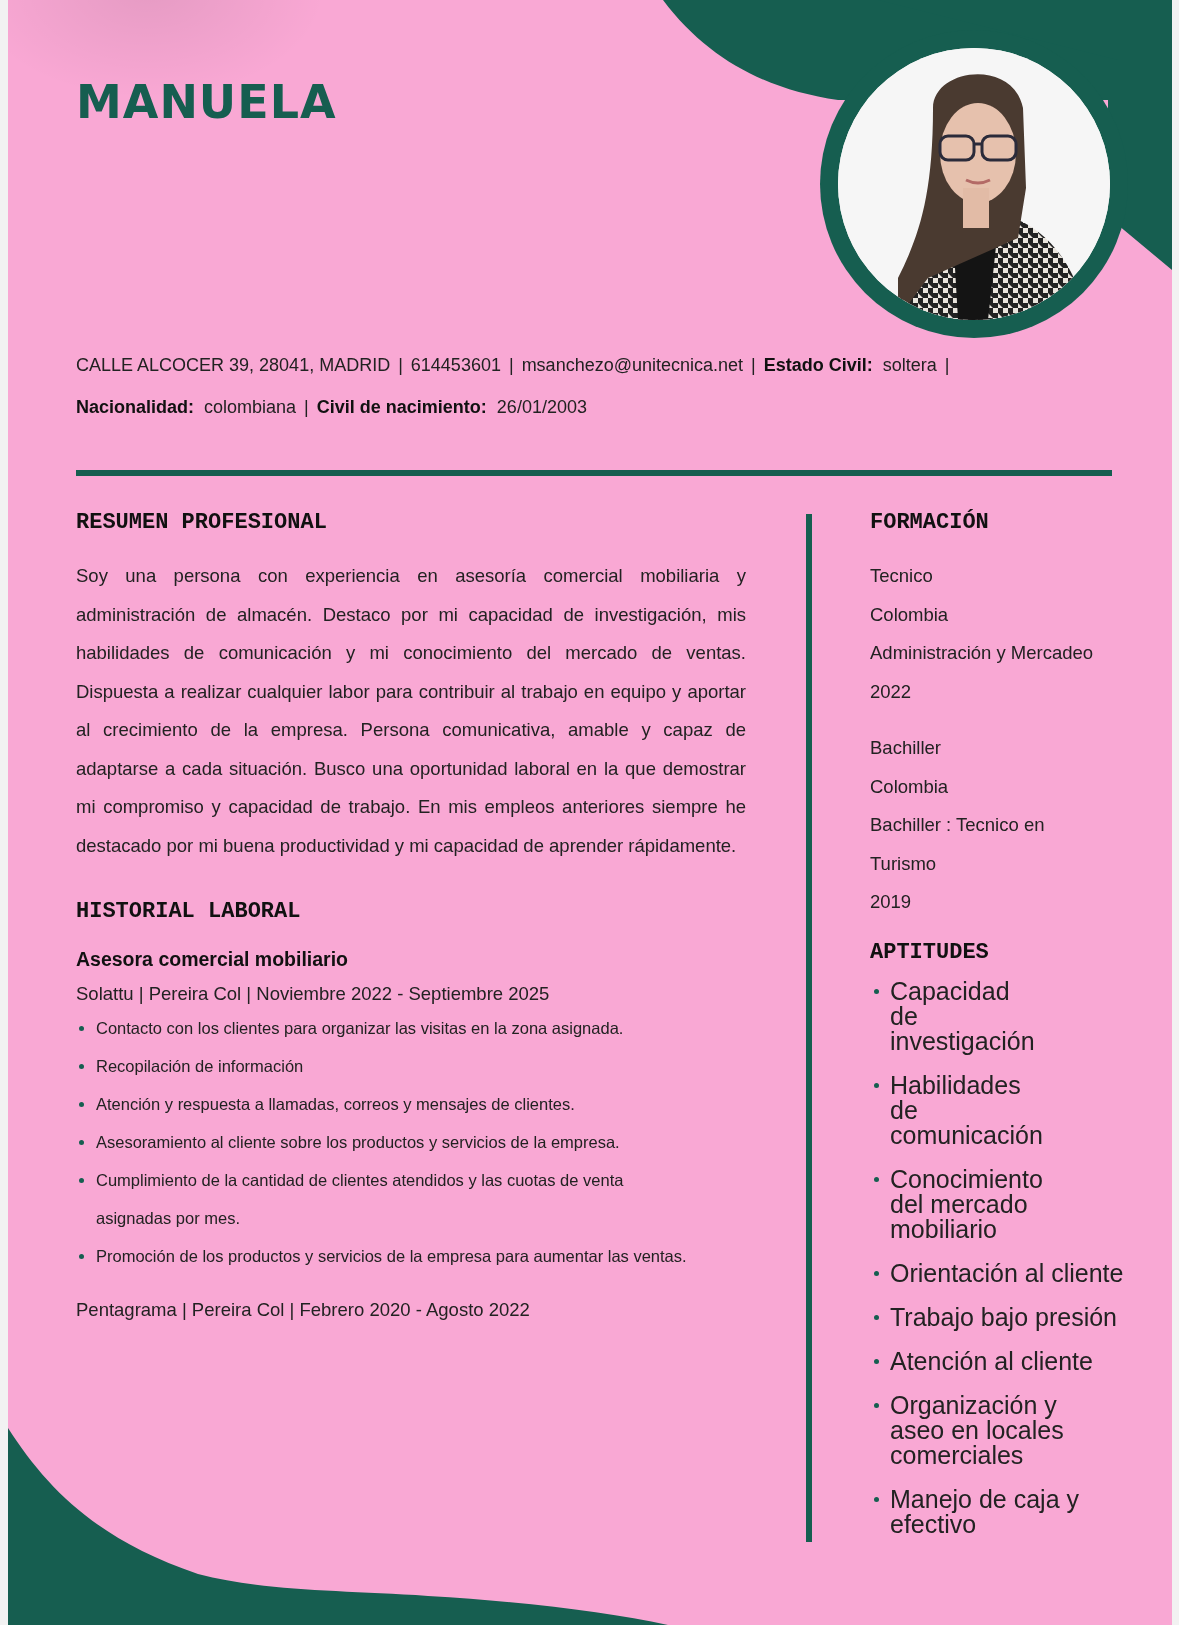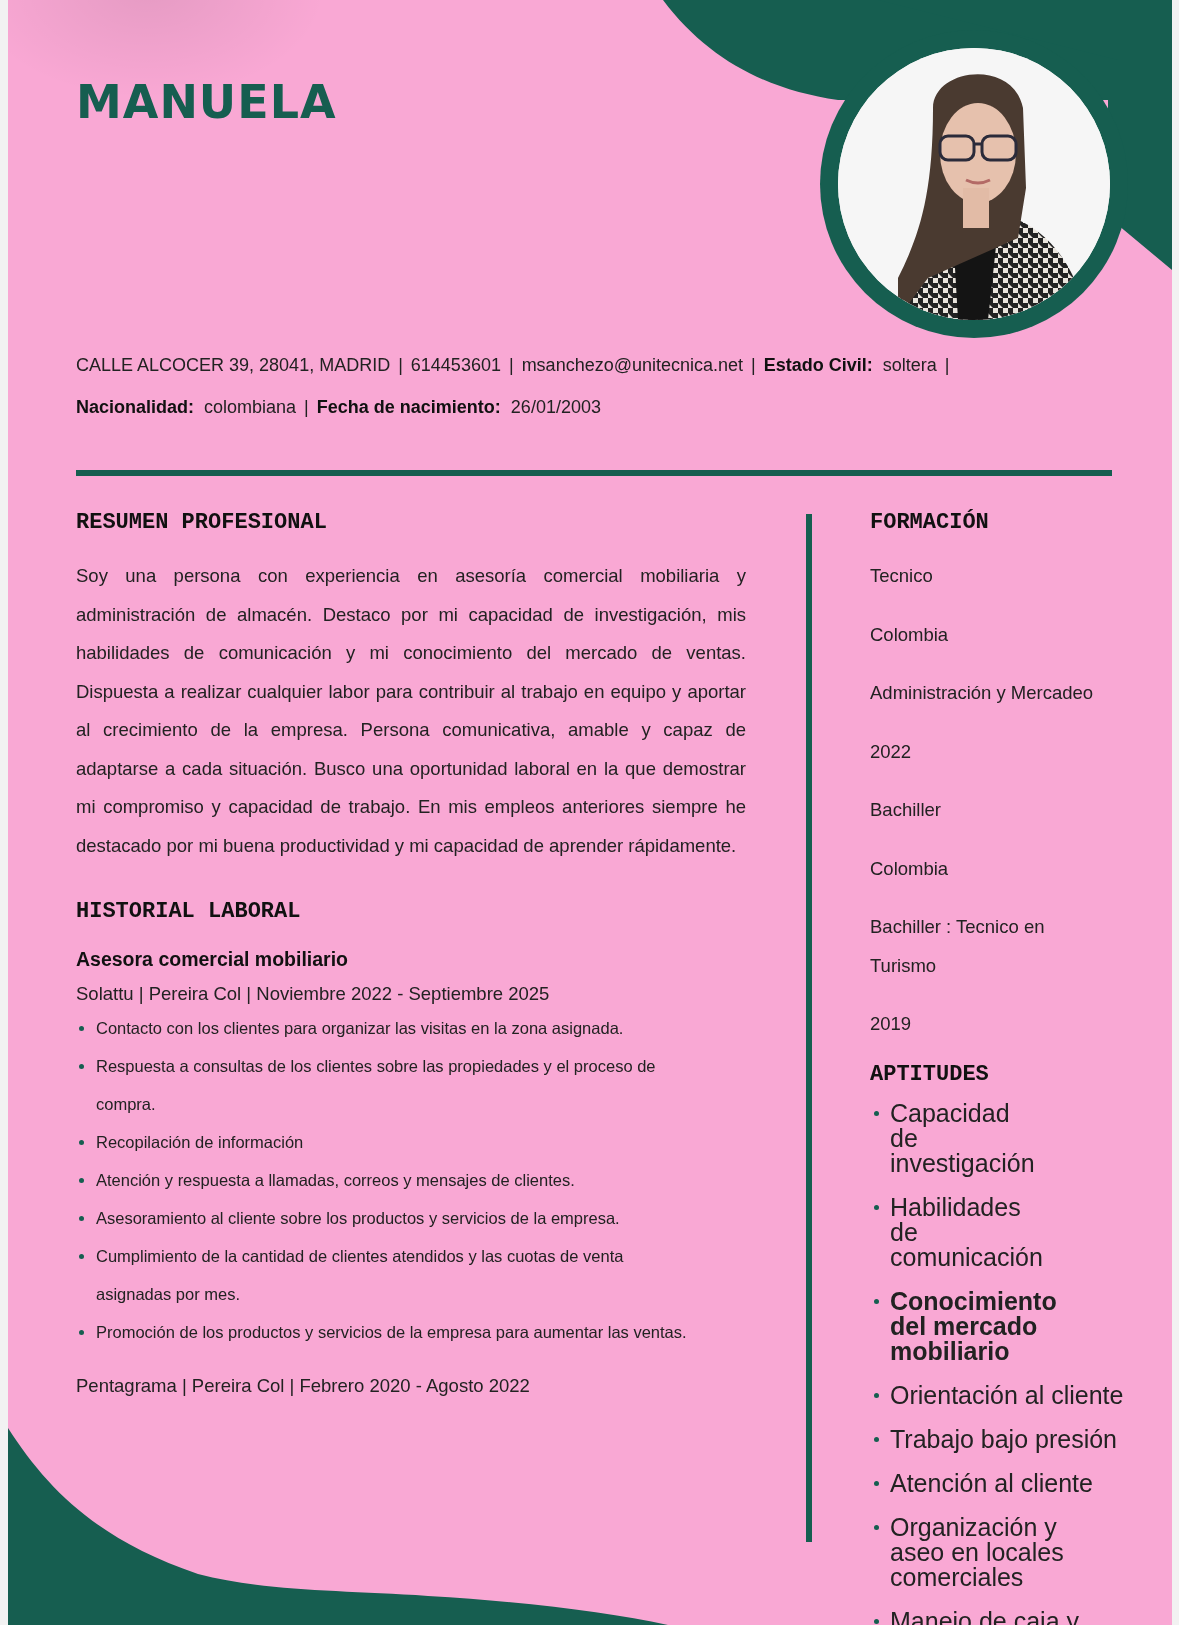--- a/index.html
+++ b/index.html
@@ -61,21 +61,21 @@
     ul.bullets li {
       position: relative; padding-left: 20px; font-size: 16.5px; line-height: 38px; color: #222;
     }
     ul.bullets li .dot {
       position: absolute; left: 3px; top: 17px; width: 5px; height: 5px; border-radius: 50%;
       background: #165e50;
     }
     .right { position: absolute; left: 862px; top: 510px; width: 260px; }
     .edu { margin-top: 22px; }
     .edu-entry { margin-bottom: 18px; }
-    .edu-line { font-size: 18.5px; line-height: 38.5px; color: #222; margin-top: 20px; }
+    .edu-line { font-size: 18.5px; line-height: 38.5px; color: #222; }
     .skills { list-style: none; margin: 14px 0 0 0; padding: 0; }
     .skills li {
       position: relative; padding-left: 20px; font-size: 25px; line-height: 25px;
       margin-bottom: 19px; color: #222;
     }
     .skills li .dot {
       position: absolute; left: 4px; top: 10px; width: 5px; height: 5px; border-radius: 50%;
       background: #165e50;
     }
   </style>
@@ -116,42 +116,41 @@
         <path d="M128 132 Q140 138 152 132" stroke="#b36a66" stroke-width="3" fill="none"></path>
       </svg>
     </div>
   </div>
 
   <div class="contact">
     <div>
       <span>CALLE ALCOCER 39, 28041, MADRID</span><span class="sep">|</span><span>614453601</span><span class="sep">|</span><span>msanchezo@unitecnica.net</span><span class="sep">|</span><b>Estado Civil:</b>&nbsp; <span>soltera</span><span class="sep">|</span>
     </div>
     <div>
-      <b>Nacionalidad:</b>&nbsp; <span>colombiana</span><span class="sep">|</span><b>Fecha de nacimiento:</b>&nbsp; <span>26/01/2003</span>
+      <b>Nacionalidad:</b>&nbsp; <span>colombiana</span><span class="sep">|</span><b>Civil de nacimiento:</b>&nbsp; <span>26/01/2003</span>
     </div>
   </div>
 
   <div class="hr"></div>
   <div class="vr"></div>
 
   <div class="left">
     <section>
       <h2>RESUMEN PROFESIONAL</h2>
       <p class="summary">Soy una persona con experiencia en asesoría comercial mobiliaria y administración de almacén. Destaco por mi capacidad de investigación, mis habilidades de comunicación y mi conocimiento del mercado de ventas. Dispuesta a realizar cualquier labor para contribuir al trabajo en equipo y aportar al crecimiento de la empresa. Persona comunicativa, amable y capaz de adaptarse a cada situación. Busco una oportunidad laboral en la que demostrar mi compromiso y capacidad de trabajo. En mis empleos anteriores siempre he destacado por mi buena productividad y mi capacidad de aprender rápidamente.</p>
     </section>
 
     <section style="margin-top:34px;">
       <h2>HISTORIAL LABORAL</h2>
 
       <div style="margin-top:24px;">
         <p class="job-title">Asesora comercial mobiliario</p>
         <p class="job-meta">Solattu | Pereira Col | Noviembre 2022 - Septiembre 2025</p>
         <ul class="bullets">
           <li><span class="dot"></span><span>Contacto con los clientes para organizar las visitas en la zona asignada.</span></li>
-          <li style="width:600px;"><span class="dot"></span><span>Respuesta a consultas de los clientes sobre las propiedades y el proceso de compra.</span></li>
           <li><span class="dot"></span><span>Recopilación de información</span></li>
           <li><span class="dot"></span><span>Atención y respuesta a llamadas, correos y mensajes de clientes.</span></li>
           <li><span class="dot"></span><span>Asesoramiento al cliente sobre los productos y servicios de la empresa.</span></li>
           <li style="width:580px;"><span class="dot"></span><span>Cumplimiento de la cantidad de clientes atendidos y las cuotas de venta asignadas por mes.</span></li>
           <li><span class="dot"></span><span>Promoción de los productos y servicios de la empresa para aumentar las ventas.</span></li>
         </ul>
       </div>
 
       <div style="margin-top:24px;">
         <p class="job-meta">Pentagrama | Pereira Col | Febrero 2020 - Agosto 2022</p>
@@ -176,21 +175,21 @@
           <div class="edu-line">2019</div>
         </div>
       </div>
     </section>
 
     <section style="margin-top:16px;">
       <h2>APTITUDES</h2>
       <ul class="skills">
         <li style="width:150px;"><span class="dot"></span><span>Capacidad de investigación</span></li>
         <li style="width:150px;"><span class="dot"></span><span>Habilidades de comunicación</span></li>
-        <li style="width:190px;font-weight:bold;"><span class="dot"></span><span>Conocimiento del mercado mobiliario</span></li>
+        <li style="width:190px;"><span class="dot"></span><span>Conocimiento del mercado mobiliario</span></li>
         <li><span class="dot"></span><span>Orientación al cliente</span></li>
         <li><span class="dot"></span><span>Trabajo bajo presión</span></li>
         <li><span class="dot"></span><span>Atención al cliente</span></li>
         <li style="width:210px;"><span class="dot"></span><span>Organización y aseo en locales comerciales</span></li>
         <li><span class="dot"></span><span>Manejo de caja y efectivo</span></li>
       </ul>
     </section>
   </div>
 </div>
 

